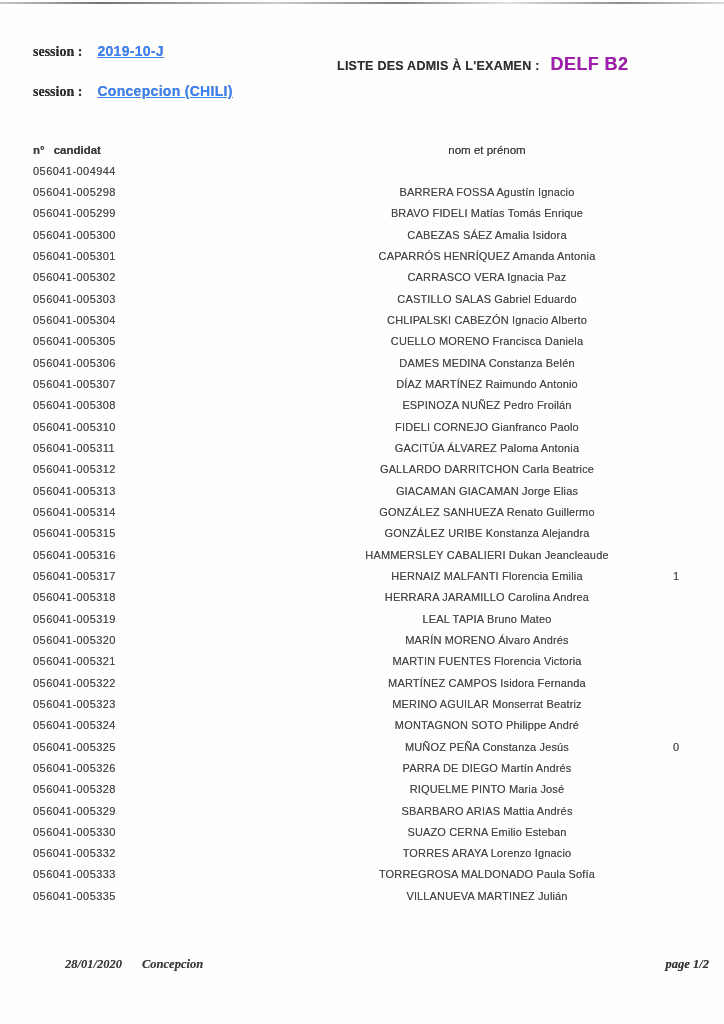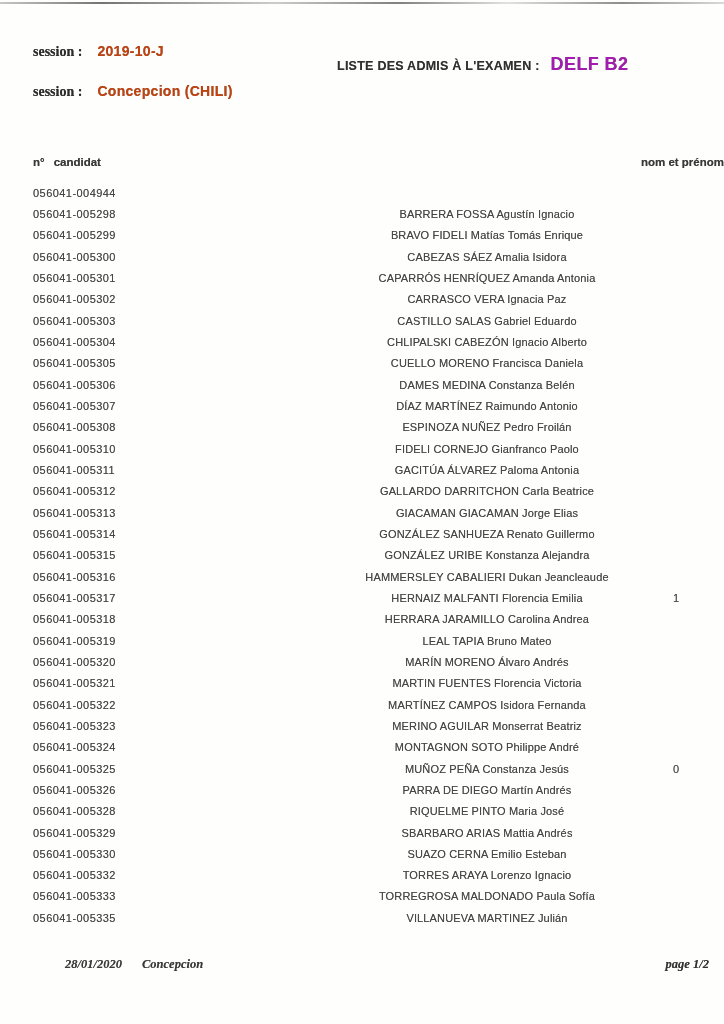--- a/index.html
+++ b/index.html
@@ -26,45 +26,46 @@
   }
   .hdr-session{position:absolute;top:42px;left:33px;white-space:nowrap;}
   .hdr-centre{position:absolute;top:82px;left:33px;white-space:nowrap;}
   .label-serif{
     font-family:"Liberation Serif",serif;font-weight:bold;
     font-size:14px;color:#2d2d2d;
     text-shadow:0 0 .5px rgba(45,45,45,.65);
   }
   .value-sans{
     font-family:"Liberation Sans",sans-serif;font-weight:bold;
-    font-size:14px;color:#c2410c;letter-spacing:.3px;margin-left:15px;
+    font-size:14px;color:#3b82f6;letter-spacing:.3px;margin-left:15px;
     text-shadow:0 0 .5px rgba(51,51,51,.6);
+    text-decoration:underline;
   }
   .hdr-title{
     position:absolute;top:46px;left:337px;
     display:flex;align-items:baseline;gap:11px;white-space:nowrap;margin-top:8px;
   }
   .title-label{
     font-weight:bold;font-size:12.5px;letter-spacing:.25px;color:#303030;
     text-shadow:0 0 .5px rgba(48,48,48,.6);
   }
   .title-value{
     font-weight:bold;font-size:18px;letter-spacing:.4px;color:#a21caf;
     text-shadow:0 0 .5px rgba(43,43,43,.6);
   }
-  .col-headers{position:absolute;top:156px;left:0;width:724px;height:15px;}
+  .col-headers{position:absolute;top:144px;left:0;width:724px;height:15px;}
   .col-num-hdr{position:absolute;left:33px;font-size:11.5px;font-weight:bold;color:#393939;
     text-shadow:0 0 .55px rgba(57,57,57,.7);}
   .col-num-hdr .sub{margin-left:9px;}
   .col-name-hdr{
-    position:absolute;left:250px;width:474px;text-align:right;
-    font-size:11.5px;font-weight:bold;color:#393939;
+    position:absolute;left:250px;width:474px;text-align:center;
+    font-size:11.5px;font-weight:normal;color:#393939;
     text-shadow:0 0 .55px rgba(57,57,57,.7);
   }
-  .rows{position:absolute;top:182px;left:0;width:724px;}
+  .rows{position:absolute;top:160px;left:0;width:724px;}
   .row{position:relative;height:21.34px;}
   .row .num{
     position:absolute;left:33px;top:50%;transform:translateY(-50%);
     font-size:11px;letter-spacing:.45px;color:#464646;
     text-shadow:0 0 .6px rgba(70,70,70,.65);white-space:nowrap;
   }
   .row .name{
     position:absolute;left:250px;width:474px;top:50%;transform:translateY(-50%);
     text-align:center;font-size:11px;letter-spacing:.15px;color:#464646;
     text-shadow:0 0 .6px rgba(70,70,70,.65);white-space:nowrap;

